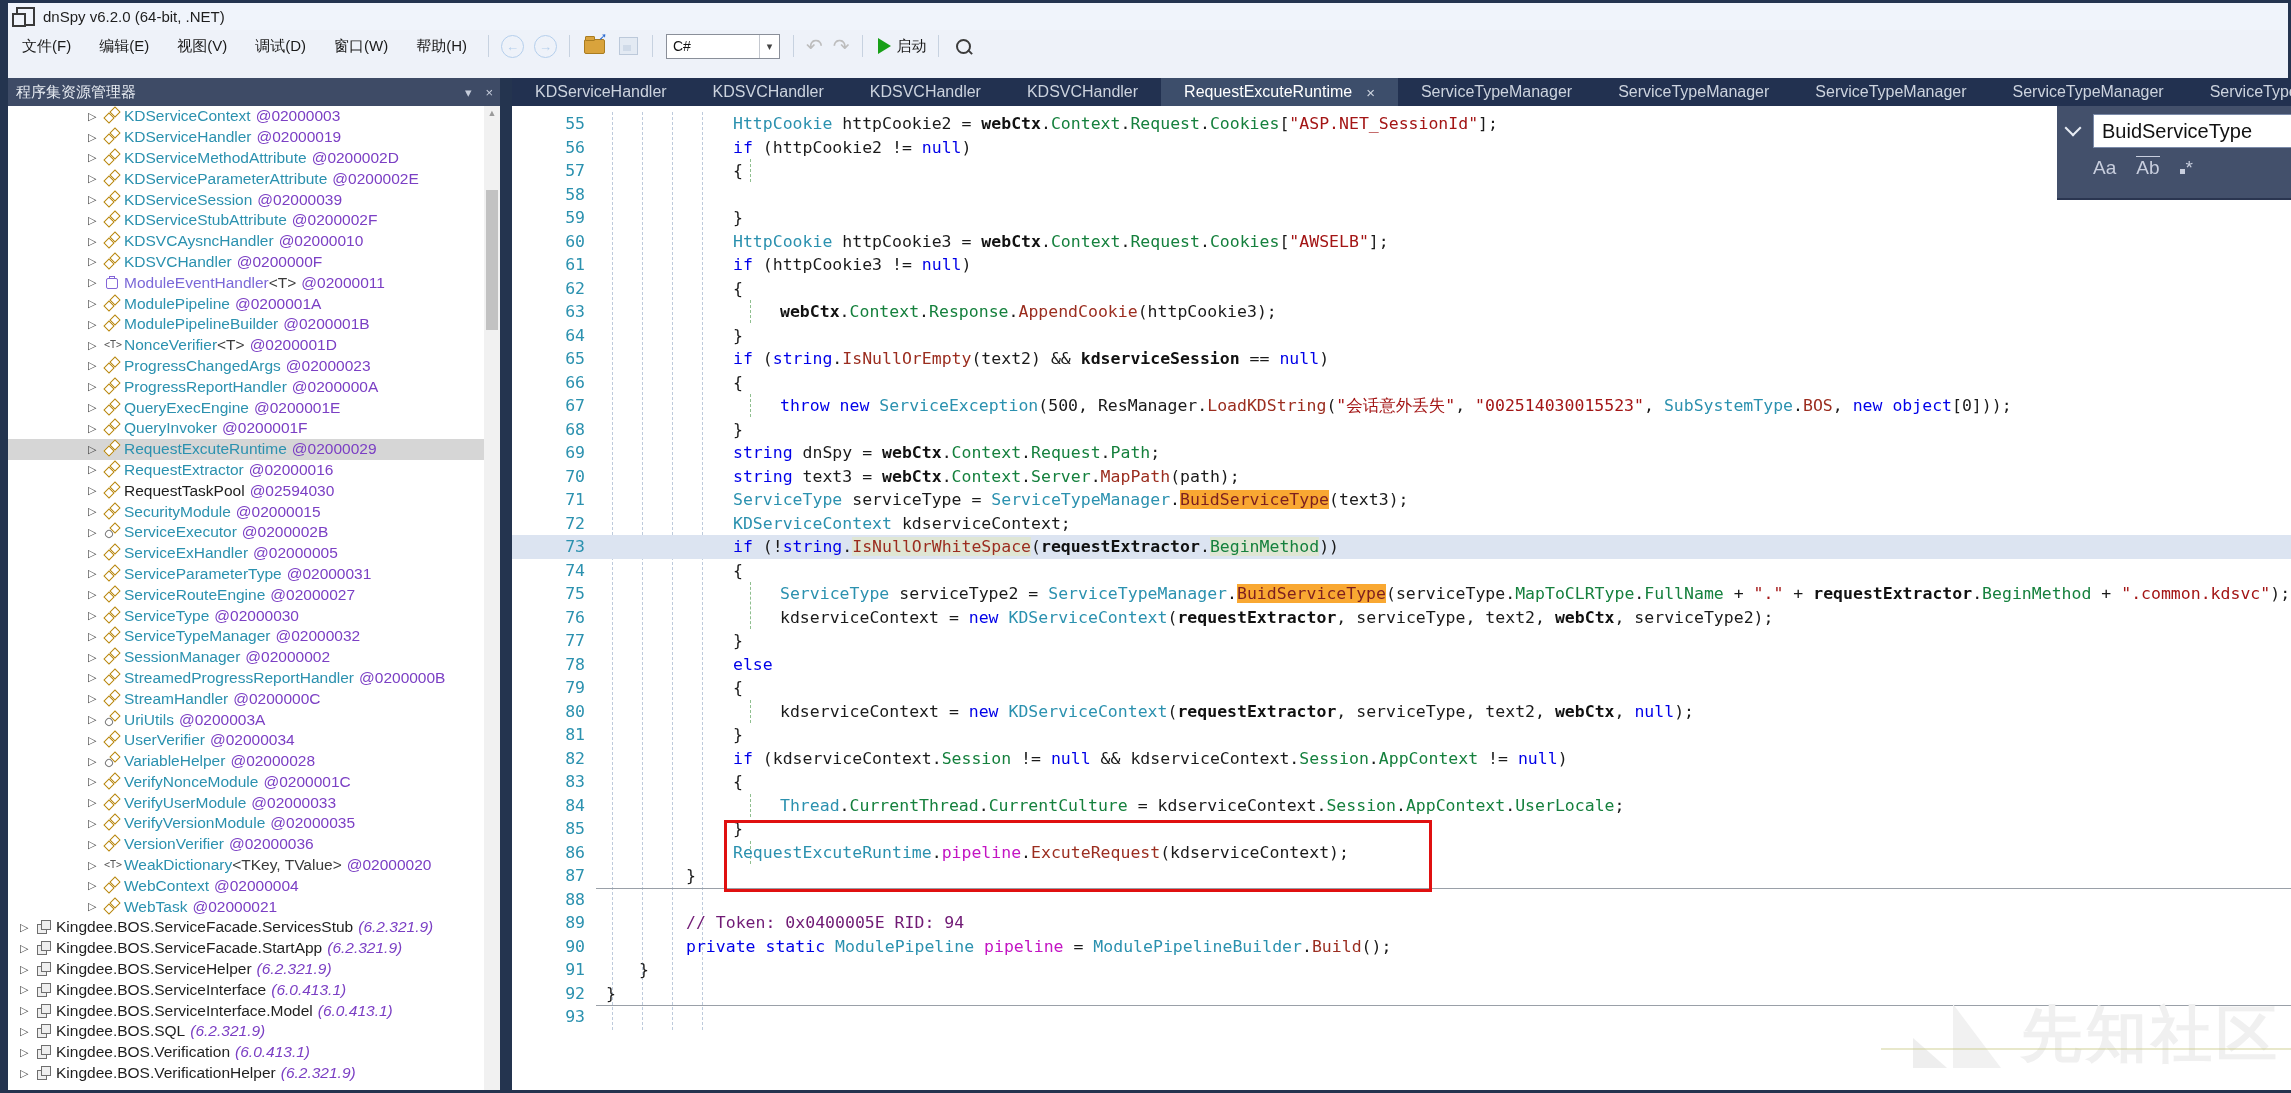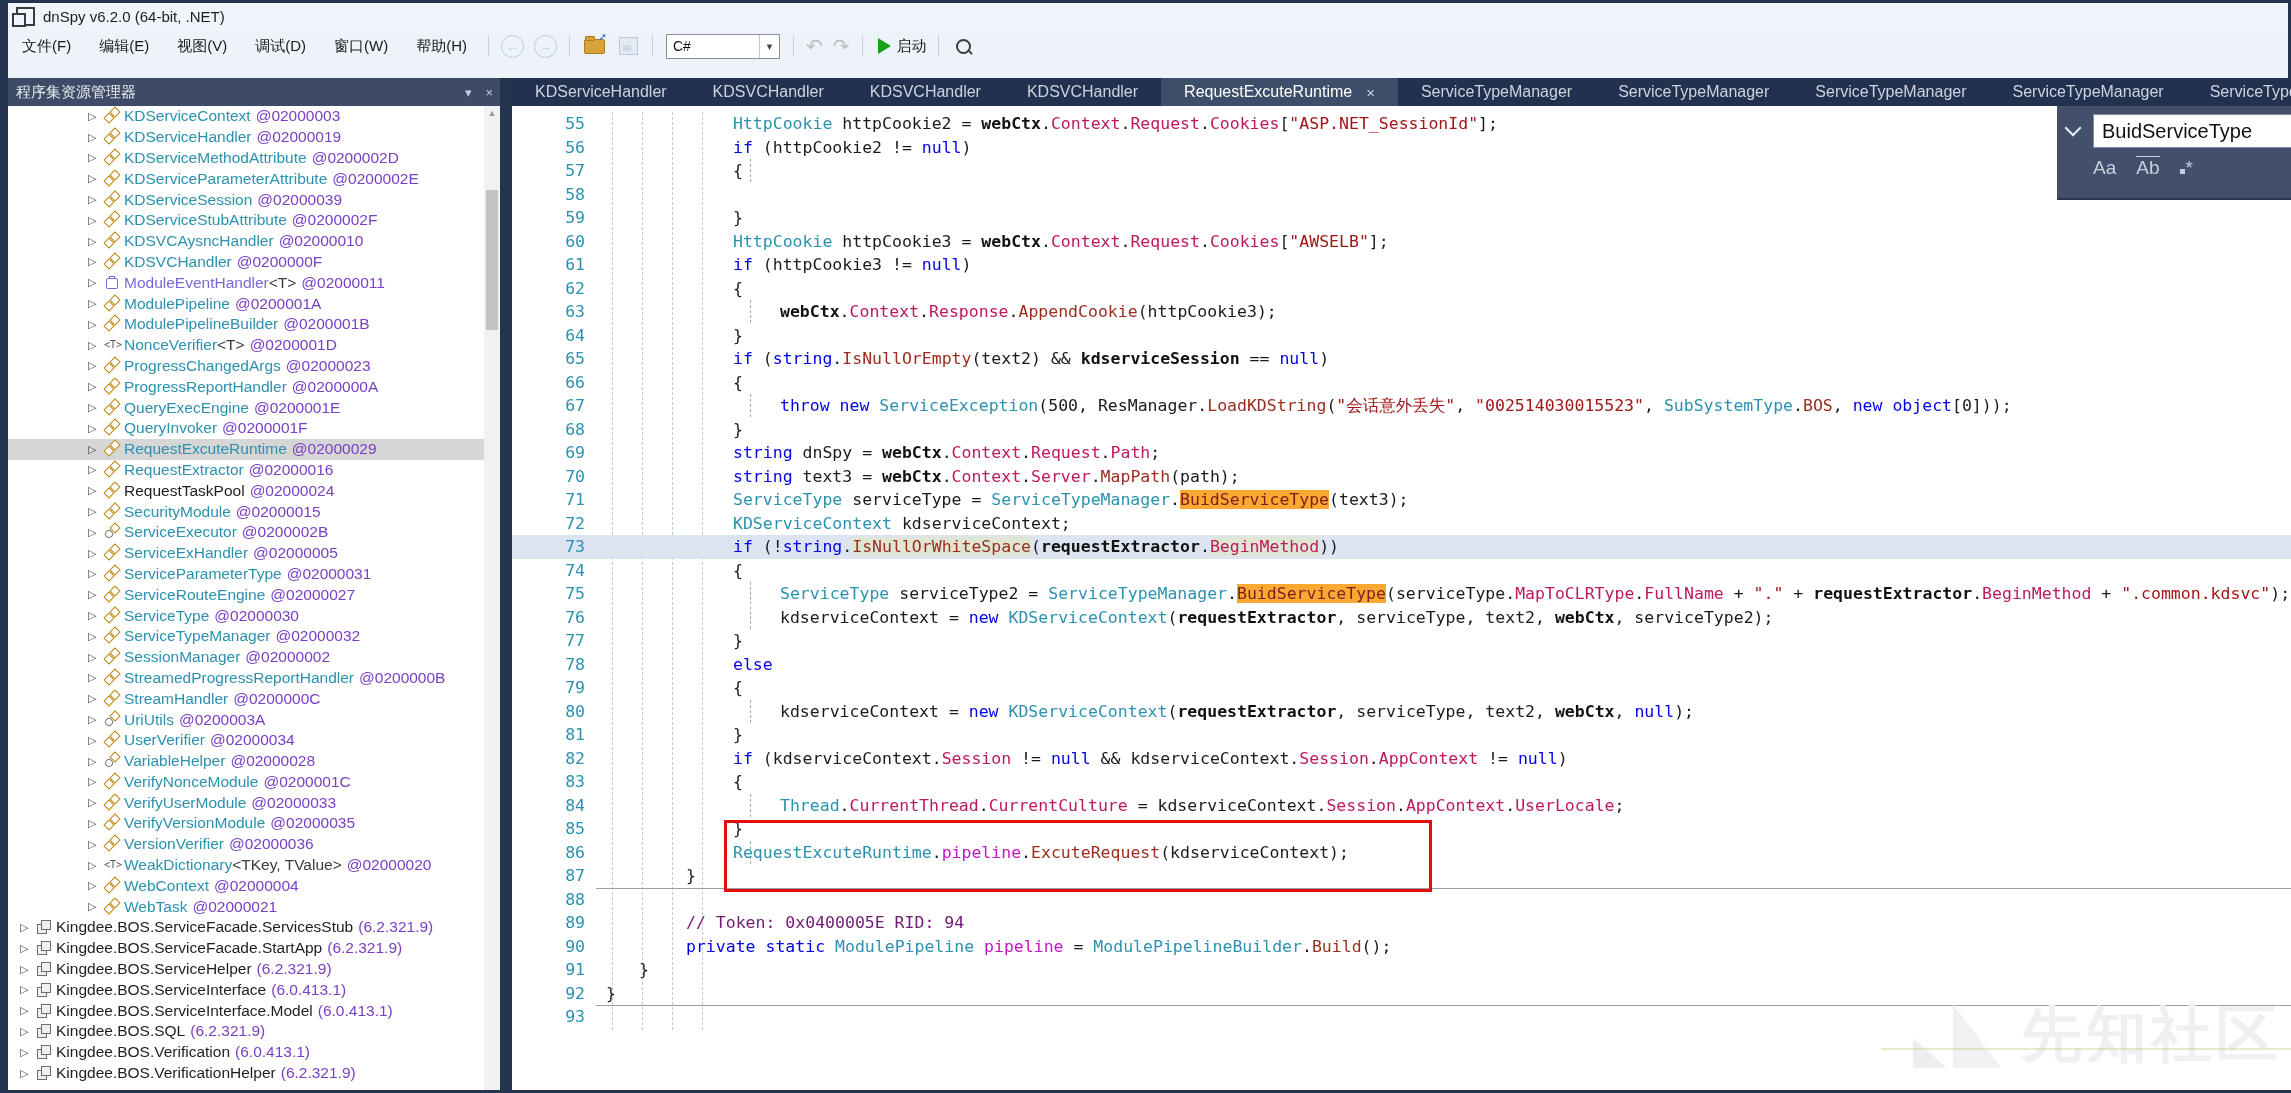--- a/index.html
+++ b/index.html
@@ -52,21 +52,21 @@
   .icon-delegate:before{content:"";position:absolute;left:2px;top:3px;width:10px;height:9px;border:1.5px solid #8466d8;border-radius:2px;background:#fff;}
   .icon-delegate:after{content:"";position:absolute;left:5px;top:1px;width:4px;height:2px;border:1.5px solid #8466d8;border-bottom:none;}
   .icon-generic{font-family:"DejaVu Sans Mono",monospace;font-size:10px;color:#555;line-height:16px;}
   .icon-asm:before{content:"";position:absolute;left:1px;top:5px;width:8px;height:8px;border:1.5px solid #6e6e6e;background:#efefef;}
   .icon-asm:after{content:"";position:absolute;left:5px;top:1px;width:8px;height:8px;border:1.5px solid #6e6e6e;background:#efefef;}
   .tname{color:#2b91af;}
   .tname.dark{color:#1e1e1e;}
   .tgen{color:#3a3a3a;}
   .ttok{color:#7b3fc4;margin-left:5px;}
   .aname{color:#1e1e1e;}
-  .aver{color:#7b3fc4;margin-left:5px;}
+  .aver{color:#7b3fc4;margin-left:5px;font-style:italic;}
   #tree-scroll{position:absolute;right:0;top:28px;width:16px;height:984px;background:#f1f1f1;}
   #tree-scroll .up{position:absolute;top:2px;left:0;width:16px;text-align:center;color:#9a9a9a;font-size:9px;}
   #tree-scroll .thumb{position:absolute;top:84px;left:2px;width:12px;height:140px;background:#c2c2c2;}
   
   #splitter{position:absolute;left:500px;top:78px;width:12px;height:1012px;background:#24344f;}
   
   #tabstrip{position:absolute;left:512px;top:78px;width:1779px;height:28px;background:#223150;
             display:flex;align-items:stretch;overflow:hidden;white-space:nowrap;}
   .tab{display:flex;align-items:center;padding:0 23px;color:#ccd3de;font-size:16px;flex:0 0 auto;}
   .tab.active{background:#3d4e6b;color:#ffffff;}
@@ -75,21 +75,21 @@
   #editor{position:absolute;left:512px;top:106px;width:1779px;height:984px;background:#ffffff;overflow:hidden;}
   #code{position:absolute;left:0;top:6px;width:1779px;}
   .code-row{display:flex;height:23.5px;line-height:23.5px;font-family:"DejaVu Sans Mono",monospace;font-size:16.5px;}
   .code-row.cur{background:#dce4f1;}
   .ln{width:73px;flex:0 0 73px;text-align:right;color:#2b91af;padding-right:0;}
   .ct{white-space:pre;color:#1a1a1a;}
   .seg-k{color:#0000e8;}
   .seg-t{color:#2b91af;}
   .seg-s{color:#a31515;}
   .seg-m{color:#9b2d1f;}
-  .seg-pr{color:#be185d;margin-top:34px;}
+  .seg-pr{color:#15803d;margin-top:34px;}
   .seg-f{color:#111;font-weight:bold;}
   .seg-sf{color:#c314c3;}
   .seg-c{color:#701a75;}
   .seg-p{color:#1a1a1a;}
   .seg-hl{background:#f9a832;color:#7c1f1f;}
   .seg-rh{background:#dfe6d4;}
   .guide{position:absolute;top:6px;height:918px;width:0;border-left:1px dashed #aebfd4;opacity:.8;}
   .gguide{position:absolute;width:0;border-left:1px dashed #8fbf8f;}
   .memsep{position:absolute;left:84px;right:0;height:0;border-top:1px solid #9aa0a8;}
   #annobox{position:absolute;left:212px;top:714px;width:702px;height:66px;border:3px solid #e01010;}
@@ -283,21 +283,21 @@
           <span class="expander">▷</span>
           <span class="tico icon-class"></span>
           <span class="tname">RequestExtractor</span>
           <span class="ttok">@02000016</span>
         </div>
         <div class="tree-row">
           <span class="pad-class"></span>
           <span class="expander">▷</span>
           <span class="tico icon-class"></span>
           <span class="tname dark">RequestTaskPool</span>
-          <span class="ttok">@02000024</span>
+          <span class="ttok">@02594030</span>
         </div>
         <div class="tree-row">
           <span class="pad-class"></span>
           <span class="expander">▷</span>
           <span class="tico icon-class"></span>
           <span class="tname">SecurityModule</span>
           <span class="ttok">@02000015</span>
         </div>
         <div class="tree-row">
           <span class="pad-class"></span>

